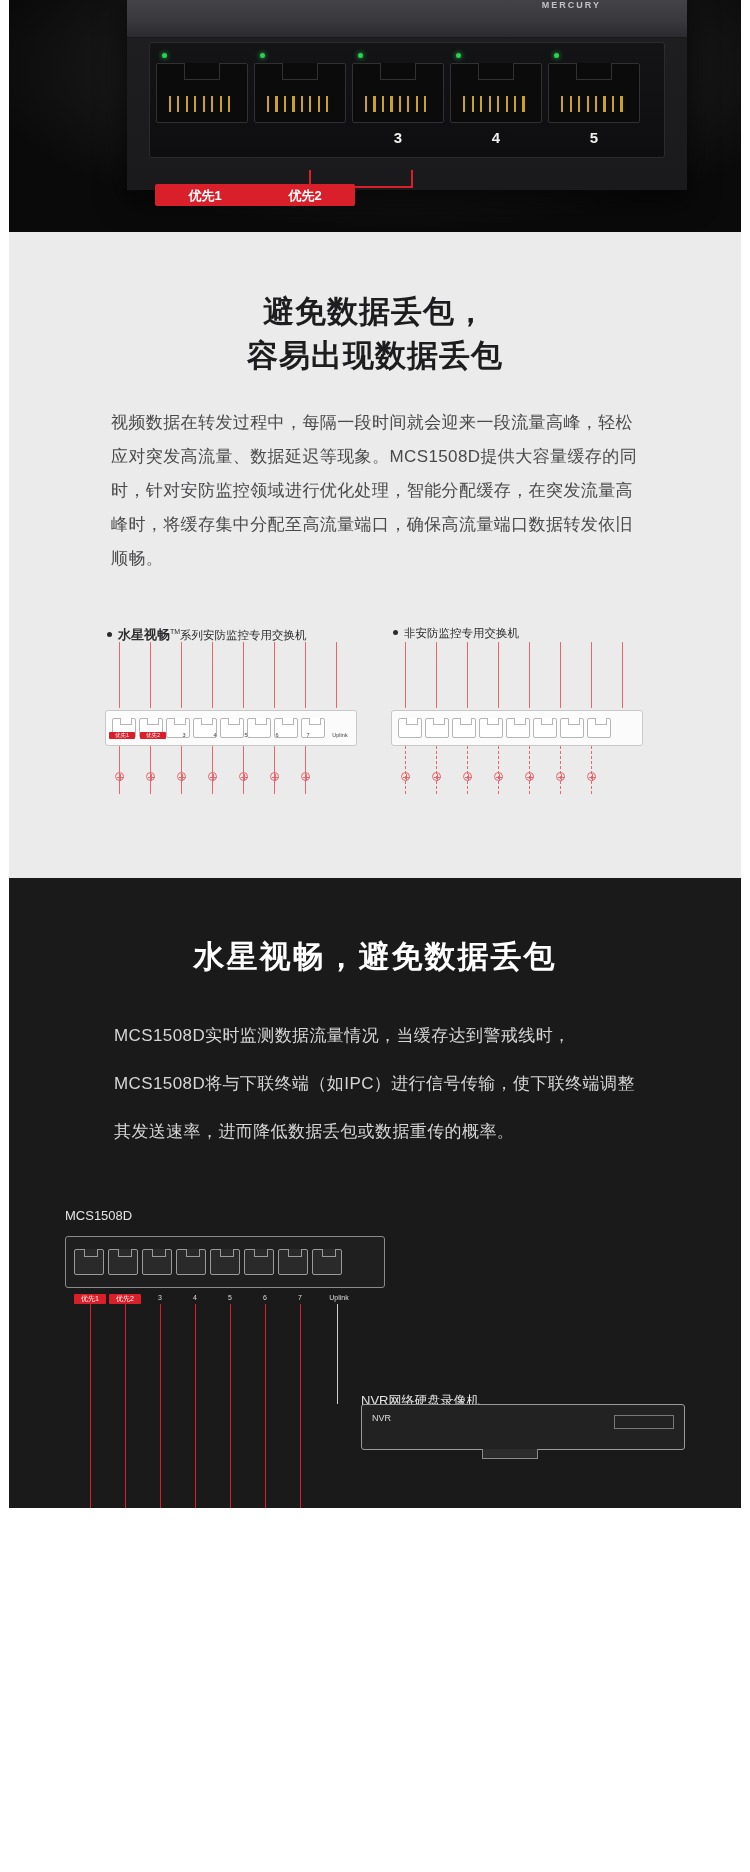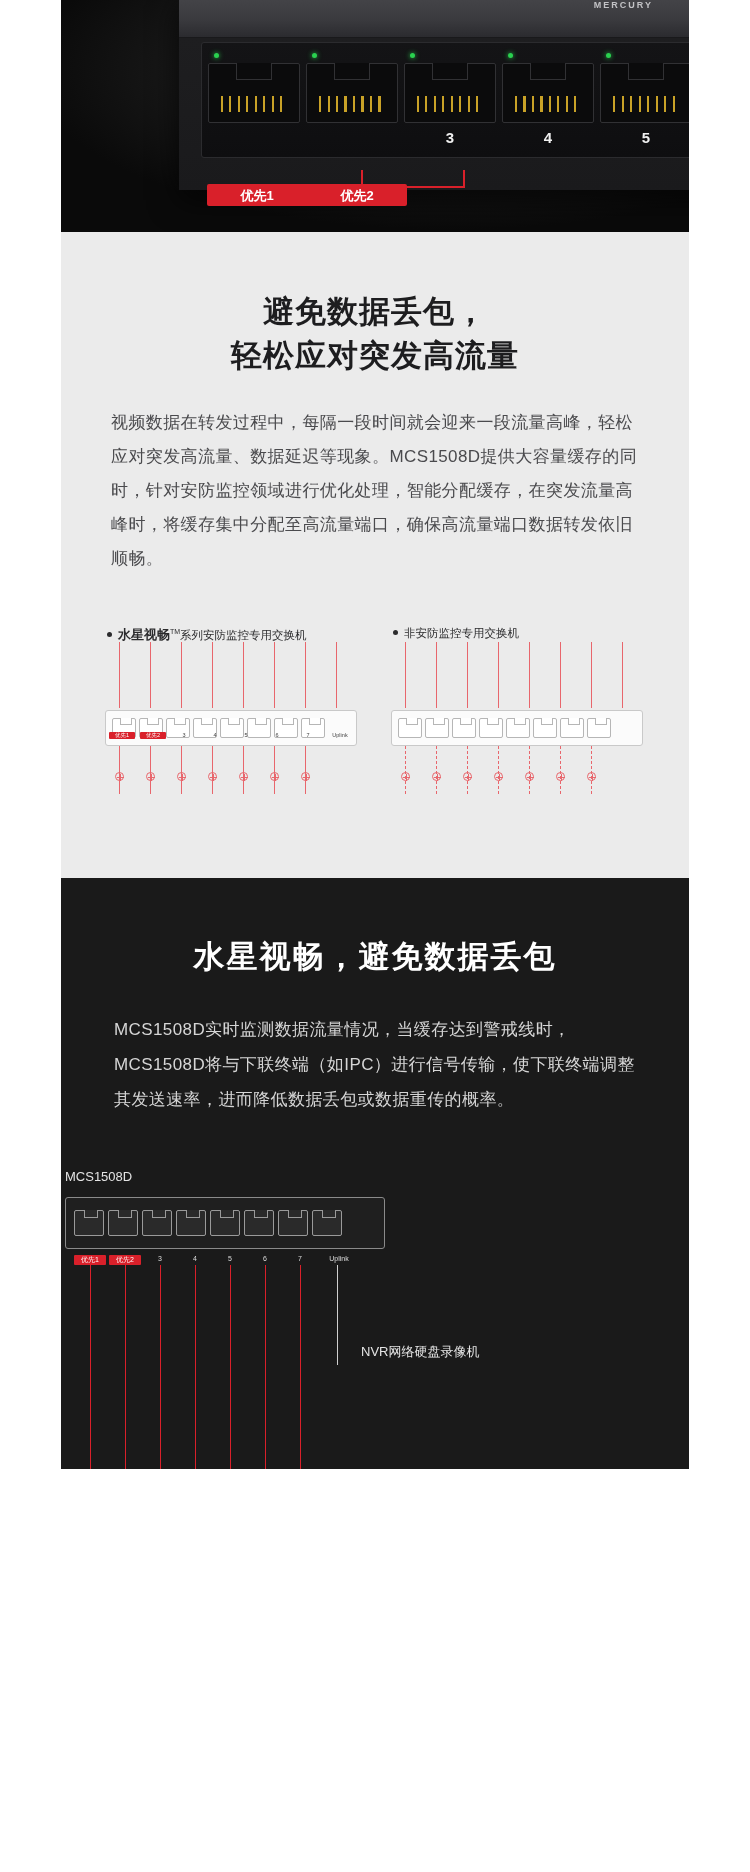--- a/index.html
+++ b/index.html
@@ -2,21 +2,21 @@
 <html><head>
 <meta charset="utf-8">
 <style>
   * { box-sizing: border-box; }
   html, body {
     margin: 0; padding: 0;
     background: #ffffff;
     font-family: "Liberation Sans", sans-serif;
   }
   .page {
-    width: 628px;
+    width: 732px;
     min-height: 1872px;
     margin: 0 auto;
     position: relative;
     overflow: hidden;
   }
 
   
   .hero {
     position: relative;
     width: 750px;
@@ -257,21 +257,21 @@
     color: #ffffff;
     font-size: 31px;
     font-weight: bold;
     letter-spacing: 2px;
   }
   .body-dark {
     margin: 34px auto 0 auto;
     width: 522px;
     color: #d6d6d6;
     font-size: 17px;
-    line-height: 35px;
+    line-height: 48px;
     letter-spacing: .4px;
   }
   .dark-diagram {
     position: relative;
     margin: 52px auto 0 auto;
     width: 620px;
     height: 300px;
   }
   .dd-label {
     position: absolute;
@@ -395,21 +395,21 @@
       <div class="label-bar">
         <span class="a">优先1</span>
         <span class="b">优先2</span>
       </div>
       <div class="brace"></div>
     </div>
   </div>
 
   <div class="sec-light">
     <div class="h2">避免数据丢包，</div>
-    <div class="h2">轻松应对突发高流量</div>
+    <div class="h2">容易出现数据丢包</div>
     <div class="body-light">视频数据在转发过程中，每隔一段时间就会迎来一段流量高峰，轻松应对突发高流量、数据延迟等现象。MCS1508D提供大容量缓存的同时，针对安防监控领域进行优化处理，智能分配缓存，在突发流量高峰时，将缓存集中分配至高流量端口，确保高流量端口数据转发依旧顺畅。</div>
 
     <div class="diagram">
       <div class="dg-cap cap-left">
         <span class="dot"></span><b>水星视畅</b><sup>TM</sup><span>系列安防监控专用交换机</span>
       </div>
       <div class="dg-cap cap-right">
         <span class="dot"></span><span>非安防监控专用交换机</span>
       </div>
 
@@ -524,17 +524,22 @@
       <div class="dd-line" style="left:25px;top:96px;height:204px"></div>
       <div class="dd-line" style="left:60px;top:96px;height:204px"></div>
       <div class="dd-line" style="left:95px;top:96px;height:204px"></div>
       <div class="dd-line" style="left:130px;top:96px;height:204px"></div>
       <div class="dd-line" style="left:165px;top:96px;height:204px"></div>
       <div class="dd-line" style="left:200px;top:96px;height:204px"></div>
       <div class="dd-line" style="left:235px;top:96px;height:204px"></div>
 
       <div class="dd-line white" style="left:272px;top:96px;height:100px"></div>
 
-      <div class="dd-label" style="left:296px;top:174px">NVR网络硬盘录像机</div>
+      <div class="dd-label" style="left:296px;top:184px">NVR网络硬盘录像机</div>
+      <div class="nvr-box">
+        <div class="nvr-txt">NVR</div>
+        <div class="nvr-slots"></div>
+        <div class="nvr-foot"></div>
+      </div>
     </div>
   </div>
 
 </div>
 
 </body></html>

